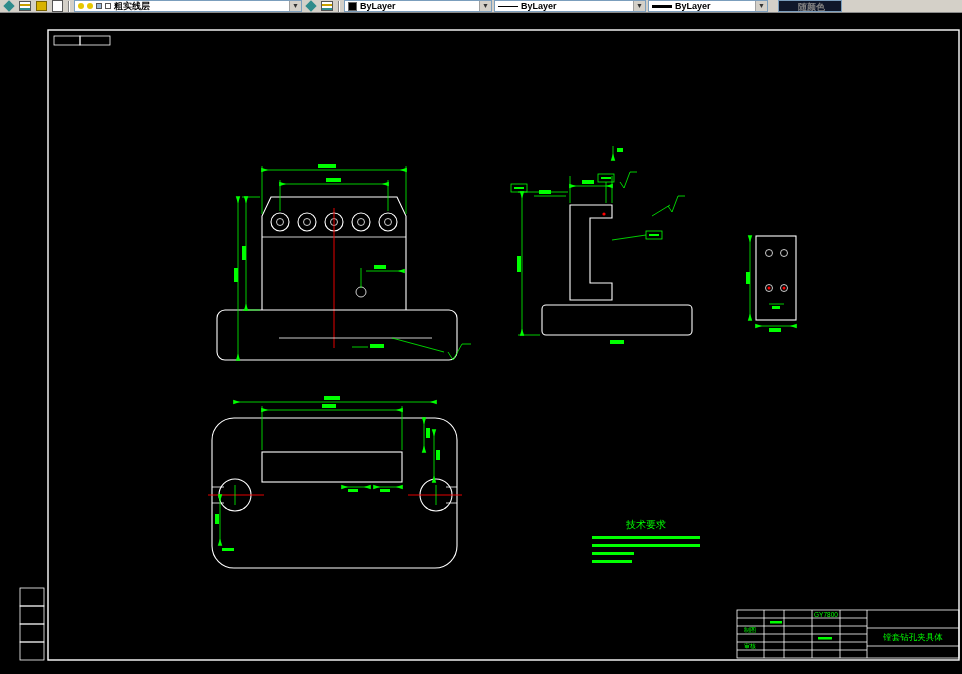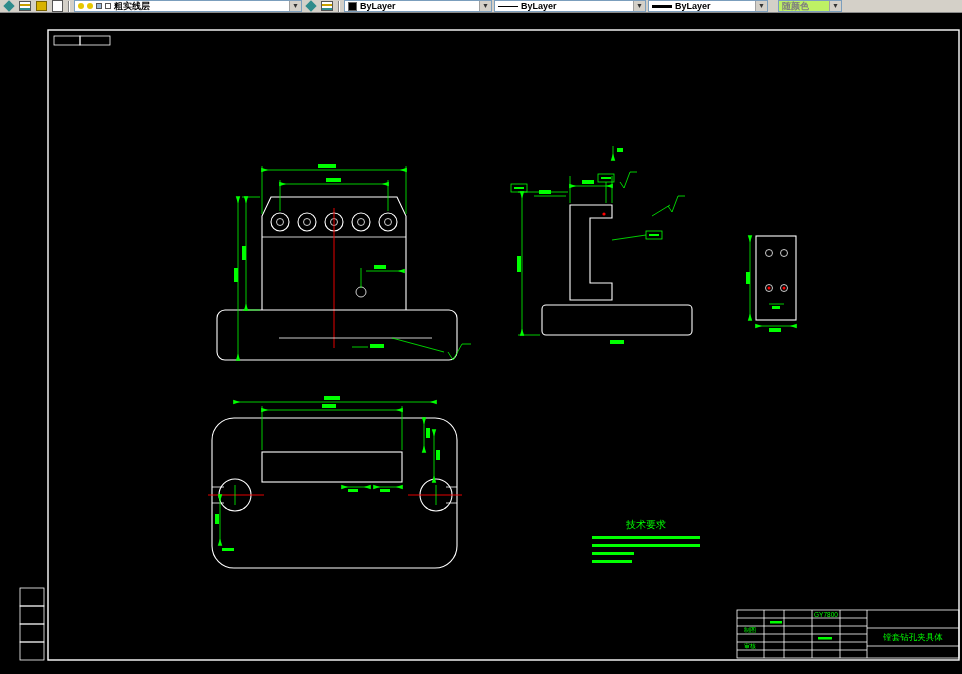--- a/index.html
+++ b/index.html
@@ -24,21 +24,21 @@
   }
   .combo .combo-arrow{
     margin-left:auto;width:11px;align-self:stretch;background:#d4d0c8;
     border-left:1px solid #a0a0a0;font-size:7px;line-height:10px;text-align:center;color:#333;
     flex:0 0 11px;
   }
   .layer-combo{width:228px;}
   .color-combo{width:148px;}
   .linetype-combo{width:152px;}
   .lineweight-combo{width:120px;}
-  .plotstyle-combo{width:64px;color:#808080;background:#bef264;margin-left:8px;}
+  .plotstyle-combo{width:64px;color:#808080;background:#0f172a;margin-left:8px;flex-direction:column;}
   .mini-dot{width:6px;height:6px;border-radius:50%;display:inline-block;}
   .mini-sq{width:6px;height:6px;display:inline-block;border:1px solid #555;box-sizing:border-box;}
   .swatch-black{width:7px;height:7px;background:#000;border:1px solid #666;flex:0 0 7px;}
   .line-prev{width:20px;height:1px;background:#000;flex:0 0 20px;}
   .line-prev-thick{width:20px;height:3px;background:#000;flex:0 0 20px;}
   .icon-diamond{width:8px;height:8px;background:#2e8b8b;transform:rotate(45deg);display:inline-block;}
   .icon-layers{width:10px;height:8px;background:linear-gradient(#fff 0 2px,#c8a000 2px 4px,#fff 4px 6px,#2e8b8b 6px 8px);border:1px solid #555;display:inline-block;}
   .icon-sheet{width:9px;height:10px;background:#fff;border:1px solid #555;display:inline-block;}
   .icon-gold{width:9px;height:8px;background:#d8b200;border:1px solid #7a6400;display:inline-block;}
   

